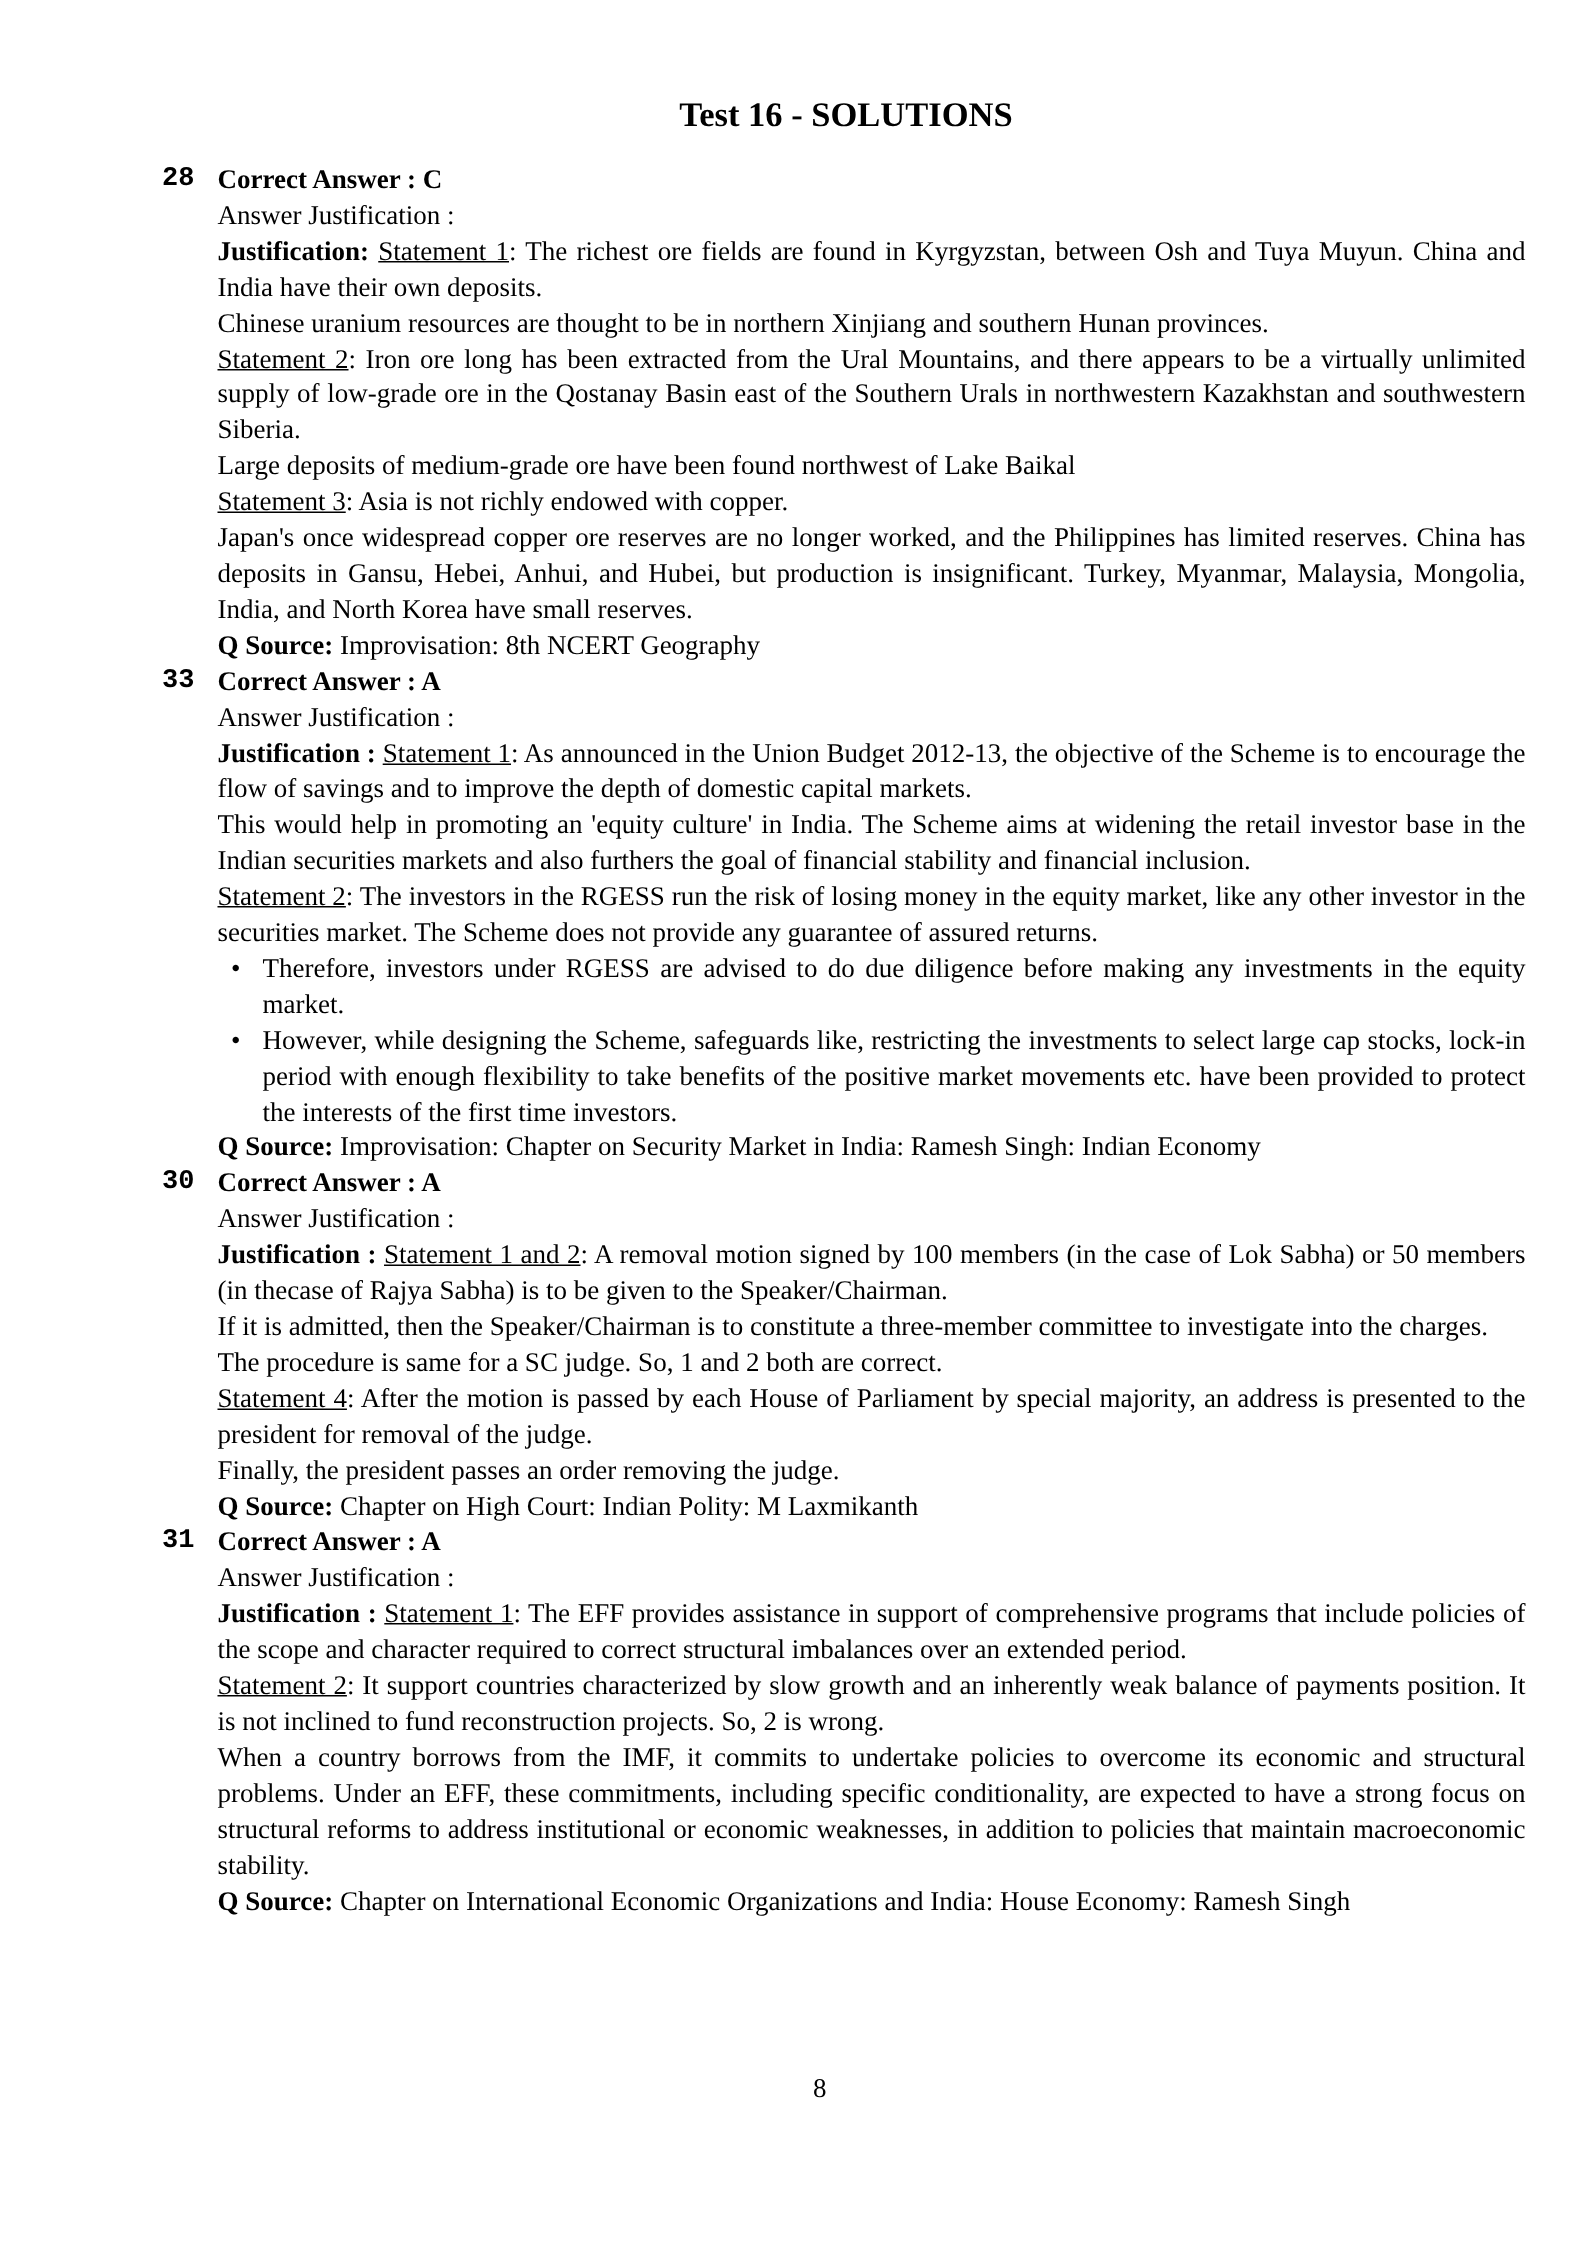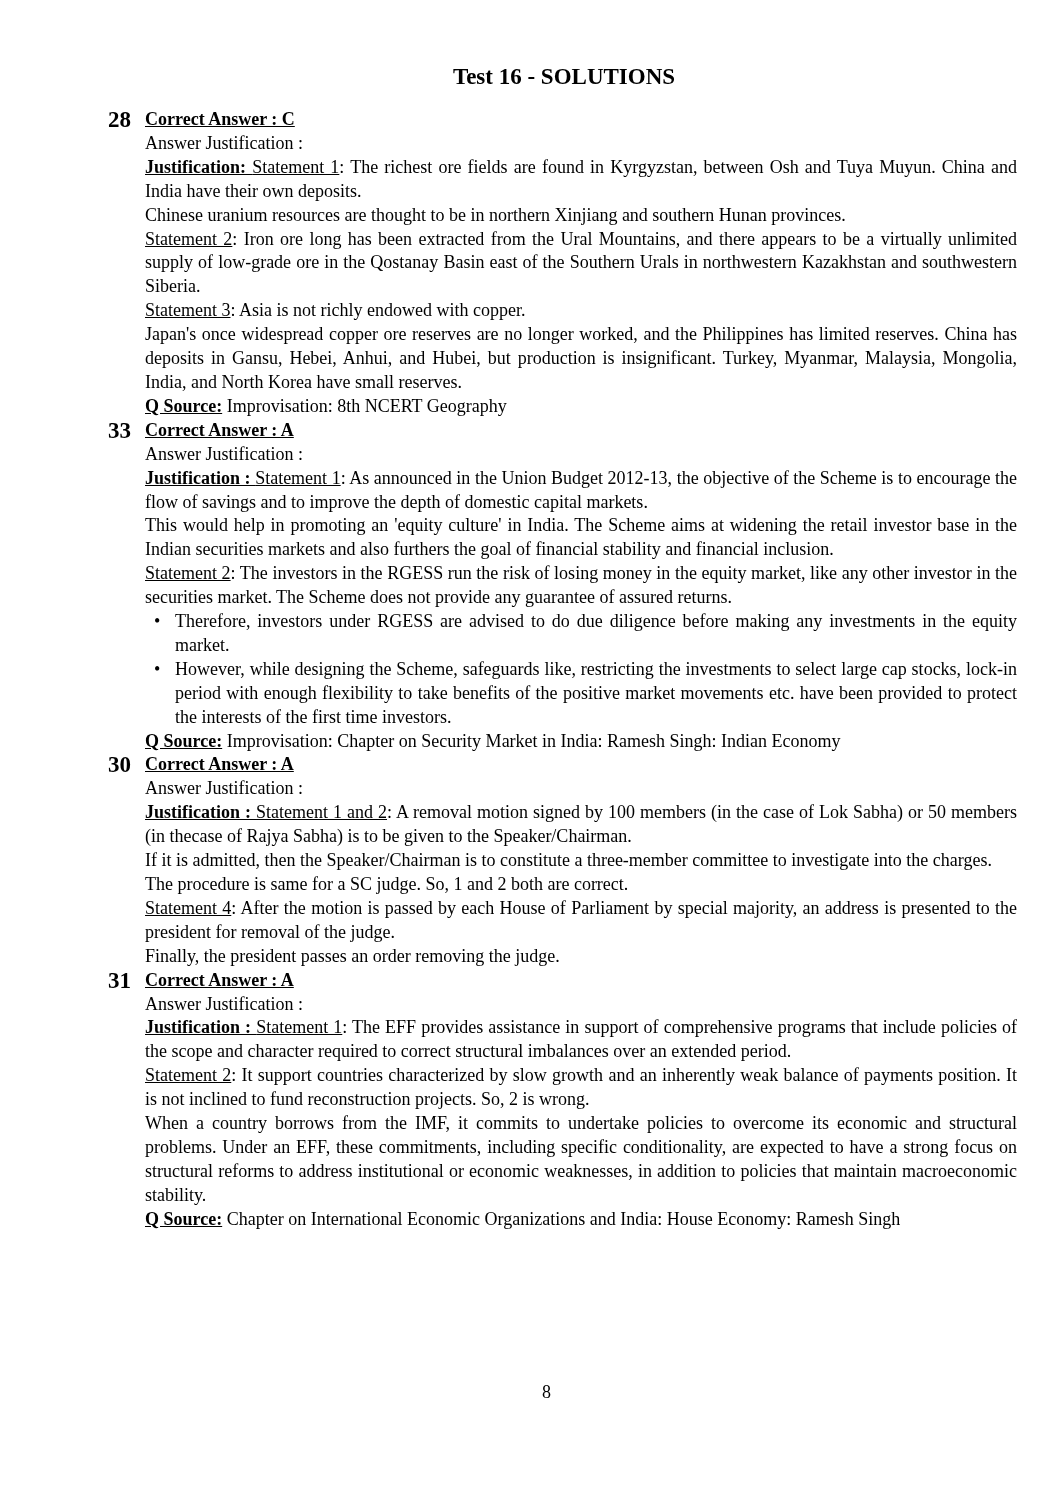--- a/index.html
+++ b/index.html
@@ -24,30 +24,31 @@
   .content{
     margin:17px 76px 0 110px; 
   }
   .question{position:relative;}
   .qnum{
     position:absolute;
     left:-37px;
     top:0;
     width:32px;
     font-weight:700;
-    font-size:23px;
+    font-size:18px;
     line-height:23.9px;
+    font-family:Liberation Mono, monospace;
   }
   .para{
     margin:0;
     font-size:18px;
     line-height:23.9px;
     text-align:justify;
   }
-  .b{font-weight:700;text-decoration:underline;}
+  .b{font-weight:700;}
   .u{text-decoration:underline;}
   .bullet{
     display:flex;
     font-size:18px;
     line-height:23.9px;
   }
   .dot{
     flex:0 0 30px;
     padding-left:9px;
     box-sizing:border-box;
@@ -72,20 +73,21 @@
 <div class="page">
   <h1 class="title">Test 16 - SOLUTIONS</h1>
   <div class="content">
       <section class="question">
         <span class="qnum">28</span>
         <p class="para b">Correct Answer : C</p>
         <p class="para">Answer Justification :</p>
         <p class="para"><span class="b">Justification: </span><span class="u">Statement 1</span><span>: The richest ore fields are found in Kyrgyzstan, between Osh and Tuya Muyun. China and India have their own deposits.</span></p>
         <p class="para"><span>Chinese uranium resources are thought to be in northern Xinjiang and southern Hunan provinces.</span></p>
         <p class="para"><span class="u">Statement 2</span><span>: Iron ore long has been extracted from the Ural Mountains, and there appears to be a virtually unlimited supply of low-grade ore in the Qostanay Basin east of the Southern Urals in northwestern Kazakhstan and southwestern Siberia.</span></p>
+        <p class="para"><span>Large deposits of medium-grade ore have been found northwest of Lake Baikal</span></p>
         <p class="para"><span class="u">Statement 3</span><span>: Asia is not richly endowed with copper.</span></p>
         <p class="para"><span>Japan's once widespread copper ore reserves are no longer worked, and the Philippines has limited reserves. China has deposits in Gansu, Hebei, Anhui, and Hubei, but production is insignificant. Turkey, Myanmar, Malaysia, Mongolia, India, and North Korea have small reserves.</span></p>
         <p class="para"><span class="b">Q Source:</span><span> Improvisation: 8th NCERT Geography</span></p>
       </section>
       <section class="question">
         <span class="qnum">33</span>
         <p class="para b">Correct Answer : A</p>
         <p class="para">Answer Justification :</p>
         <p class="para"><span class="b">Justification : </span><span class="u">Statement 1</span><span>: As announced in the Union Budget 2012-13, the objective of the Scheme is to encourage the flow of savings and to improve the depth of domestic capital markets.</span></p>
         <p class="para"><span>This would help in promoting an 'equity culture' in India. The Scheme aims at widening the retail investor base in the Indian securities markets and also furthers the goal of financial stability and financial inclusion.</span></p>
@@ -102,20 +104,21 @@
       </section>
       <section class="question">
         <span class="qnum">30</span>
         <p class="para b">Correct Answer : A</p>
         <p class="para">Answer Justification :</p>
         <p class="para"><span class="b">Justification : </span><span class="u">Statement 1 and 2</span><span>: A removal motion signed by 100 members (in the case of Lok Sabha) or 50 members (in thecase of Rajya Sabha) is to be given to the Speaker/Chairman.</span></p>
         <p class="para"><span>If it is admitted, then the Speaker/Chairman is to constitute a three-member committee to investigate into the charges.</span></p>
         <p class="para"><span>The procedure is same for a SC judge. So, 1 and 2 both are correct.</span></p>
         <p class="para"><span class="u">Statement 4</span><span>: After the motion is passed by each House of Parliament by special majority, an address is presented to the president for removal of the judge.</span></p>
         <p class="para"><span>Finally, the president passes an order removing the judge.</span></p>
+        <p class="para"><span class="b">Q Source:</span><span> Chapter on High Court: Indian Polity: M Laxmikanth</span></p>
       </section>
       <section class="question">
         <span class="qnum">31</span>
         <p class="para b">Correct Answer : A</p>
         <p class="para">Answer Justification :</p>
         <p class="para"><span class="b">Justification : </span><span class="u">Statement 1</span><span>: The EFF provides assistance in support of comprehensive programs that include policies of the scope and character required to correct structural imbalances over an extended period.</span></p>
         <p class="para"><span class="u">Statement 2</span><span>: It support countries characterized by slow growth and an inherently weak balance of payments position. It is not inclined to fund reconstruction projects. So, 2 is wrong.</span></p>
         <p class="para"><span>When a country borrows from the IMF, it commits to undertake policies to overcome its economic and structural problems. Under an EFF, these commitments, including specific conditionality, are expected to have a strong focus on structural reforms to address institutional or economic weaknesses, in addition to policies that maintain macroeconomic stability.</span></p>
         <p class="para"><span class="b">Q Source:</span><span> Chapter on International Economic Organizations and India: House Economy: Ramesh Singh</span></p>
       </section>

